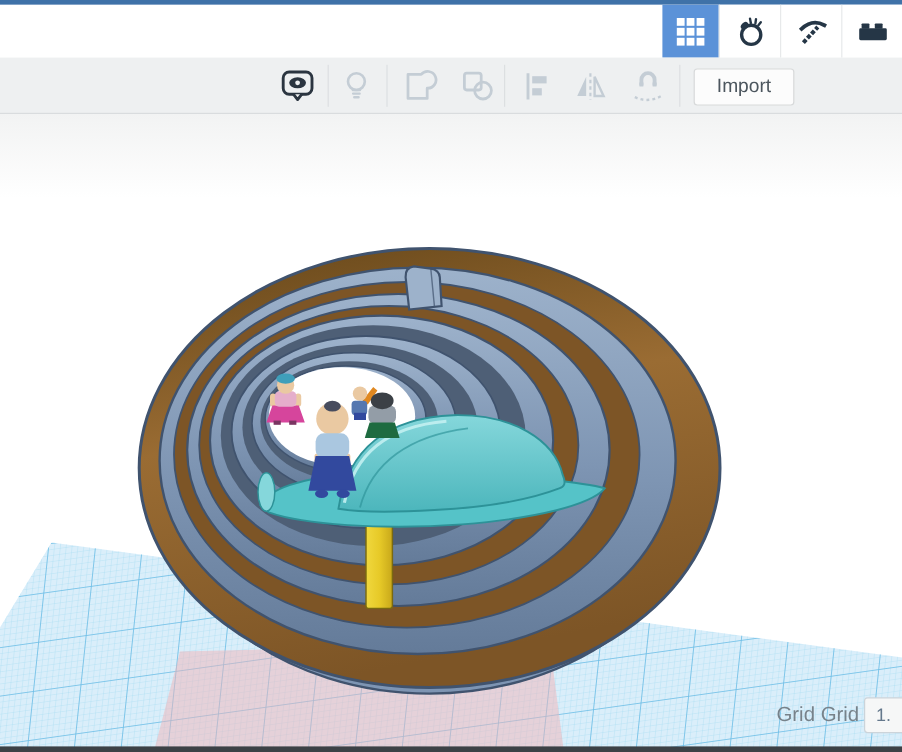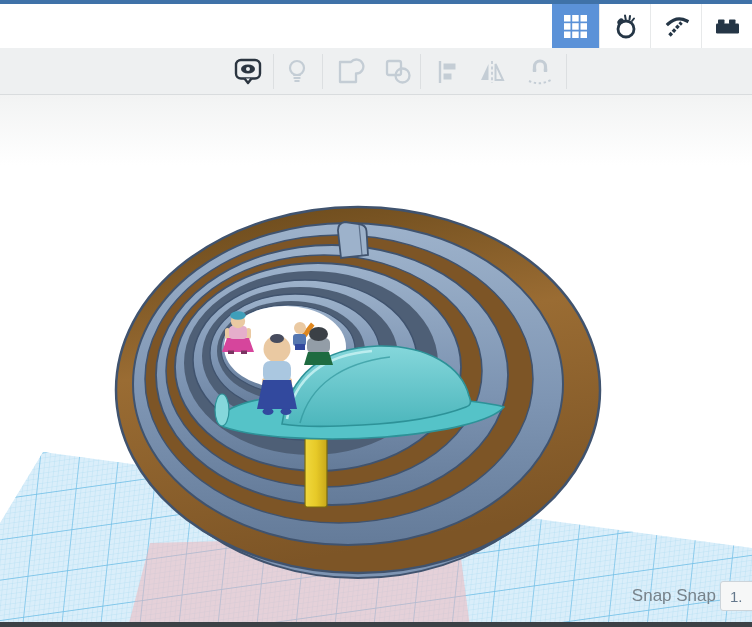--- a/index.html
+++ b/index.html
@@ -149,20 +149,21 @@
   <div class="tool" style="left:525px">
     <svg viewBox="0 0 30 30">
       <path d="M9.5,15 L9.5,9.5 A5.5,5.5 0 0 1 20.5,9.5 L20.5,15" fill="none" stroke="var(--color-tool-disabled)" stroke-width="3.2"></path>
       <path d="M7.8,13 L11.2,13 M18.8,13 L22.2,13" stroke="var(--color-tool-disabled)" stroke-width="2.4"></path>
       <path d="M4,24 Q15,29 26,23" fill="none" stroke="var(--color-tool-disabled)" stroke-width="2" stroke-dasharray="2.4 2.6"></path>
     </svg>
   </div>
 
   <div class="tb-sep" style="left:566px"></div>
 
+  <button class="tb-btn" style="left:578px; width:84px;">Import</button>
 </div>
 
 <div class="viewport">
 
   <svg class="scene" width="752" height="532" viewBox="0 0 752 532">
     <defs>
       <linearGradient id="gradBrown" x1="0" y1="0" x2="0.25" y2="1">
         <stop offset="0" stop-color="var(--color-spiral-brown-dark)"></stop>
         <stop offset="0.45" stop-color="var(--color-spiral-brown)"></stop>
         <stop offset="1" stop-color="var(--color-spiral-brown-low)"></stop>
@@ -254,16 +255,16 @@
         <rect x="262" y="283" width="5" height="8" rx="2.5" fill="var(--color-skin)"></rect>
         <rect x="287" y="283" width="5" height="8" rx="2.5" fill="var(--color-skin)"></rect>
         <rect x="263" y="266" width="28" height="21" rx="7" fill="var(--color-fig-shirt-blue)"></rect>
         <path d="M263,285 L291,285 L297,314 L257,314 Z" fill="var(--color-fig-skirt-navy)"></path>
         <ellipse cx="268" cy="316.5" rx="5.5" ry="3.5" fill="var(--color-fig-skirt-navy)"></ellipse>
         <ellipse cx="286" cy="316.5" rx="5.5" ry="3.5" fill="var(--color-fig-skirt-navy)"></ellipse>
       </g>
     </g>
   </svg>
 
-  <div class="snap-label">Snap Snap</div>
+  <div class="snap-label">Grid Grid</div>
   <div class="snap-select">1.</div>
   <div class="bottom-bar"></div>
 </div>
 
 </body></html>

